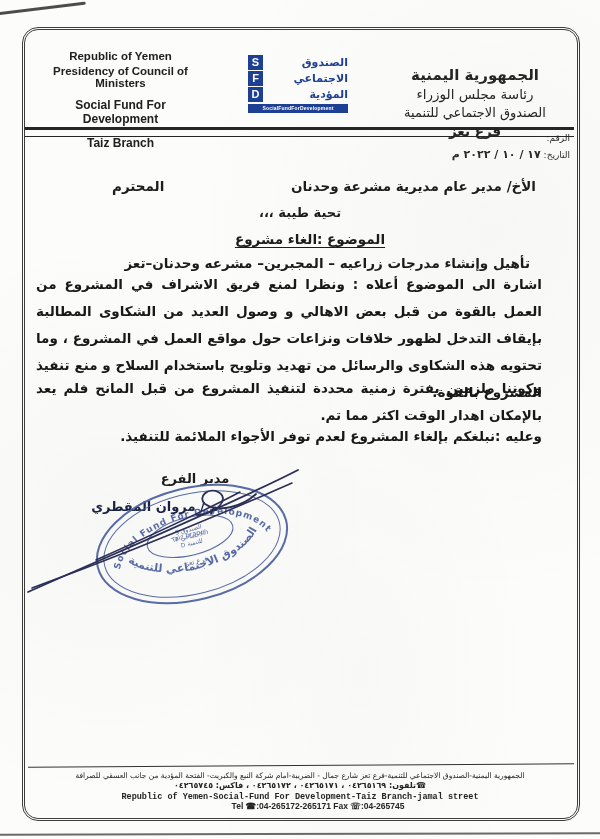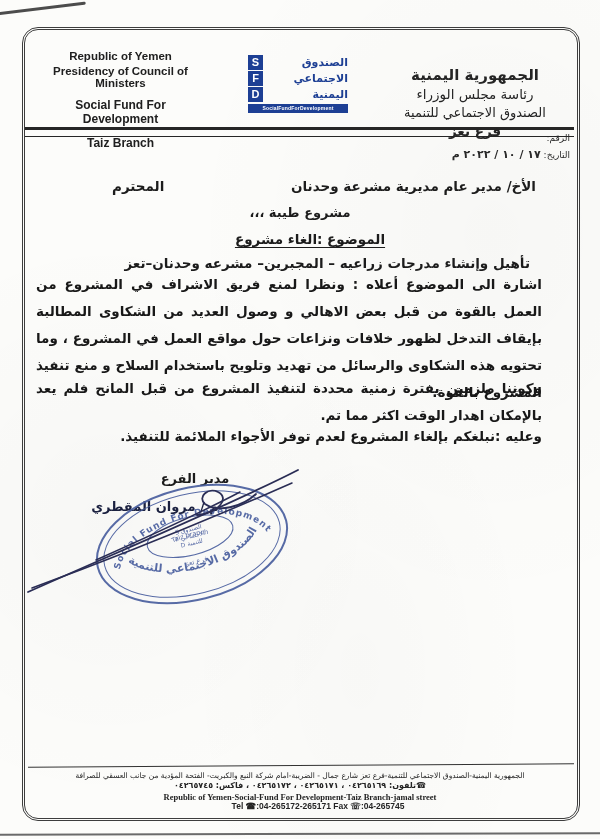--- a/index.html
+++ b/index.html
@@ -61,21 +61,21 @@
   .stamp{left:90px;top:483px;width:204px;height:122px;opacity:0.92;}
   .stamp .ring{fill:none;stroke:var(--stamp-blue,#4a5f9f);}
   .stamp text{fill:var(--stamp-blue,#4a5f9f);font-family:"DejaVu Sans",sans-serif;}
   .ink{left:0;top:440px;width:340px;height:170px;}
   .ink path{fill:none;stroke:var(--ink,#2a2d55);stroke-linecap:round;}
   
   .footer-sep{left:28px;top:765px;width:546px;height:0;border-top:1.5px solid #333;transform:rotate(-0.35deg);}
   .foot{left:0;width:600px;text-align:center;color:#242424;}
   .f-ar1{top:771px;font-size:7.5px;direction:rtl;}
   .f-ar2{top:781px;font-size:8px;direction:rtl;font-weight:bold;}
-  .f-en1{top:792px;font-size:8.5px;font-family:Liberation Serif, serif;font-weight:bold;}
+  .f-en1{top:792px;font-size:8.5px;font-family:Liberation Mono, monospace;font-weight:bold;}
   .f-en2{top:801px;font-size:8.5px;font-family:"Liberation Sans",sans-serif;font-weight:bold;margin-left:18px;}
   .f-email{top:810px;font-size:12px;font-family:"Liberation Sans",sans-serif;font-weight:bold;z-index:5;margin-top:44px;}
 </style>
 </head>
 <body>
 
 <div class="page">
 
   <div class="abs streak-tl"></div>
   <div class="abs scan-bottom"></div>
@@ -94,21 +94,21 @@
     <div class="logo-row">
       <span class="logo-sq">S</span>
       <span class="logo-word">الصندوق</span>
     </div>
     <div class="logo-row">
       <span class="logo-sq">F</span>
       <span class="logo-word">الاجتماعي</span>
     </div>
     <div class="logo-row">
       <span class="logo-sq">D</span>
-      <span class="logo-word">اليمنية</span>
+      <span class="logo-word">المؤدية</span>
     </div>
     <div class="logo-bar">SocialFundForDevelopment</div>
   </div>
 
   <div class="abs lh-ar">
     <div class="a1">الجمهورية اليمنية</div>
     <div class="a2">رئاسة مجلس الوزراء</div>
     <div class="a3">الصندوق الاجتماعي للتنمية</div>
     <div class="a4">فرع تعز</div>
   </div>
@@ -119,21 +119,21 @@
       <span>التاريخ:</span>
       <span class="date-val">١٧ / ١٠ / ٢٠٢٢ م</span>
     </div>
   </div>
 
   <div class="abs addr-row">
     <span>الأخ/ مدير عام مديرية مشرعة وحدنان</span>
     <span>المحترم</span>
   </div>
 
-  <div class="abs greeting">مشروع طيبة ،،،</div>
+  <div class="abs greeting">تحية طيبة ،،،</div>
   <div class="abs subject1">الموضوع :الغاء مشروع</div>
   <div class="abs subject2">تأهيل وإنشاء مدرجات زراعيه – المجبرين– مشرعه وحدنان–تعز</div>
 
   <div class="abs bodyp p1">اشارة الى الموضوع أعلاه : ونظرا لمنع فريق الاشراف في المشروع من العمل بالقوة من قبل بعض الاهالي و وصول العديد من الشكاوى المطالبة بإيقاف التدخل لظهور خلافات ونزاعات حول مواقع العمل في المشروع ، وما تحتويه هذه الشكاوى والرسائل من تهديد وتلويح باستخدام السلاح و منع تنفيذ المشروع بالقوة.</div>
   <div class="abs bodyp p2">وكوننا ملزمين بفترة زمنية محددة لتنفيذ المشروع من قبل المانح فلم يعد بالإمكان اهدار الوقت اكثر مما تم.</div>
   <div class="abs bodyp p3">وعليه :نبلغكم بإلغاء المشروع لعدم توفر الأجواء الملائمة للتنفيذ.</div>
 
   <div class="abs sig-title">مدير الفرع</div>
   <div class="abs sig-name">م / مروان المقطري</div>
 

